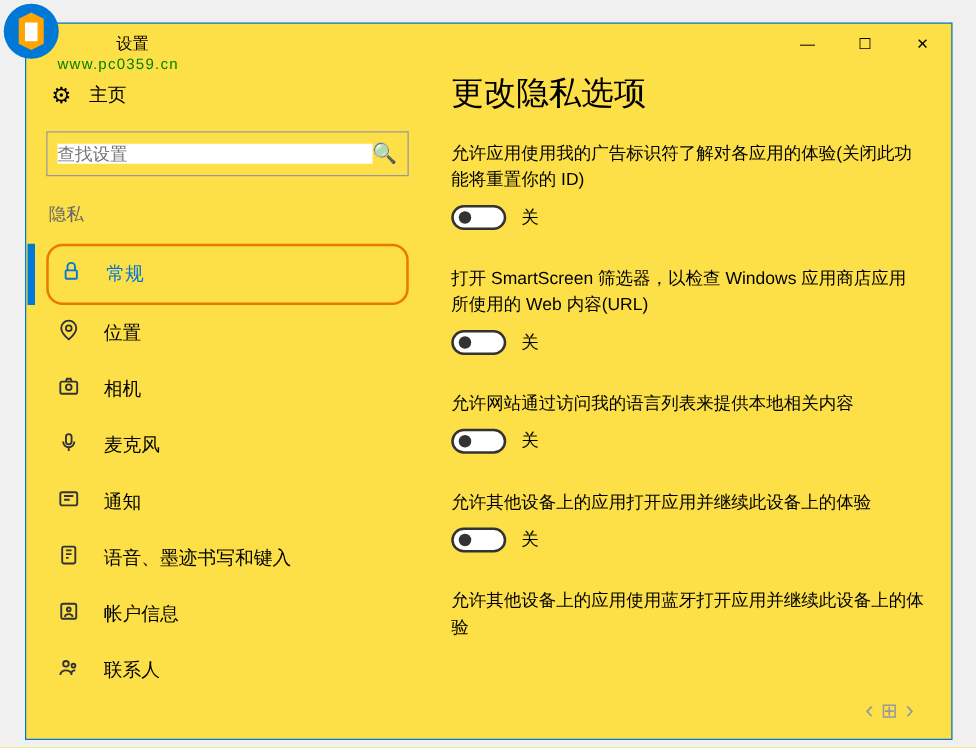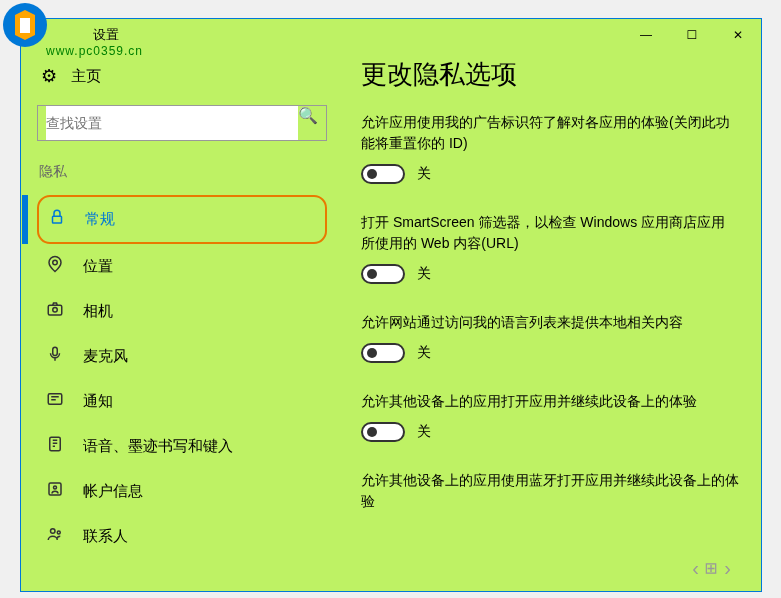--- a/index.html
+++ b/index.html
@@ -4,35 +4,35 @@
   <style>
     * { margin: 0; padding: 0; box-sizing: border-box; font-family: "Microsoft YaHei", "Segoe UI", sans-serif; }
     body { width: 781px; height: 598px; background: #f0f0f0; overflow: hidden; }
     
     .watermark { position: absolute; top: 0; left: 0; z-index: 100; pointer-events: none; }
     .wm-logo { display: flex; align-items: center; padding: 0; }
     .wm-icon { width: 50px; height: 50px; }
     .wm-text { font-size: 26px; color: #008000; font-weight: bold; margin-left: 4px; letter-spacing: 2px; }
     .wm-url { color: #008000; font-size: 12px; margin-left: 46px; margin-top: -6px; letter-spacing: 1px; }
     
-    .window { position: absolute; left: 20px; top: 18px; width: 742px; height: 574px; background: #bef264; border: 1px solid #0078d7; overflow: hidden; }
+    .window { position: absolute; left: 20px; top: 18px; width: 742px; height: 574px; background: #fde047; border: 1px solid #0078d7; overflow: hidden; }
     
     .titlebar { height: 32px; display: flex; align-items: center; justify-content: space-between; padding: 0 0 0 72px; }
     .title { font-size: 13px; color: #000; }
     .win-controls { display: flex; }
     .win-btn { width: 46px; height: 32px; display: flex; align-items: center; justify-content: center; font-size: 12px; color: #000; }
     
     .content { display: flex; height: calc(100% - 32px); }
     
     .sidebar { width: 322px; padding: 0 16px 0 16px; }
     .home-row { display: flex; align-items: center; padding: 14px 8px 18px 4px; gap: 14px; }
     .gear-icon { font-size: 18px; }
     .home-label { font-size: 15px; }
     
-    .search-box { border: 1px solid #999; height: 36px; display: flex; padding: 0 8px; margin-bottom: 20px; }
+    .search-box { border: 1px solid #999; height: 36px; display: flex; align-items: center; padding: 0 8px; margin-bottom: 20px; }
     .search-input { border: none; outline: none; flex: 1; font-size: 14px; color: #888; font-family: inherit; }
     .search-ic { font-size: 16px; color: #333; }
     
     .section-label { font-size: 14px; color: #666; padding: 2px 0 14px 2px; }
     
     .nav-item { display: flex; align-items: center; padding: 11px 8px; gap: 18px; cursor: pointer; position: relative; border-radius: 13px; }
     .nav-item.selected { border: 2px solid #e87a00; }
     .nav-item.selected::before { content: ""; position: absolute; left: -17px; top: -2px; bottom: -2px; width: 6px; background: #0078d7; }
     .nav-item.selected .nav-label, .nav-item.selected .nav-ic { color: #0078d7; }
     .nav-ic { width: 20px; text-align: center; font-size: 18px; color: #333; }

